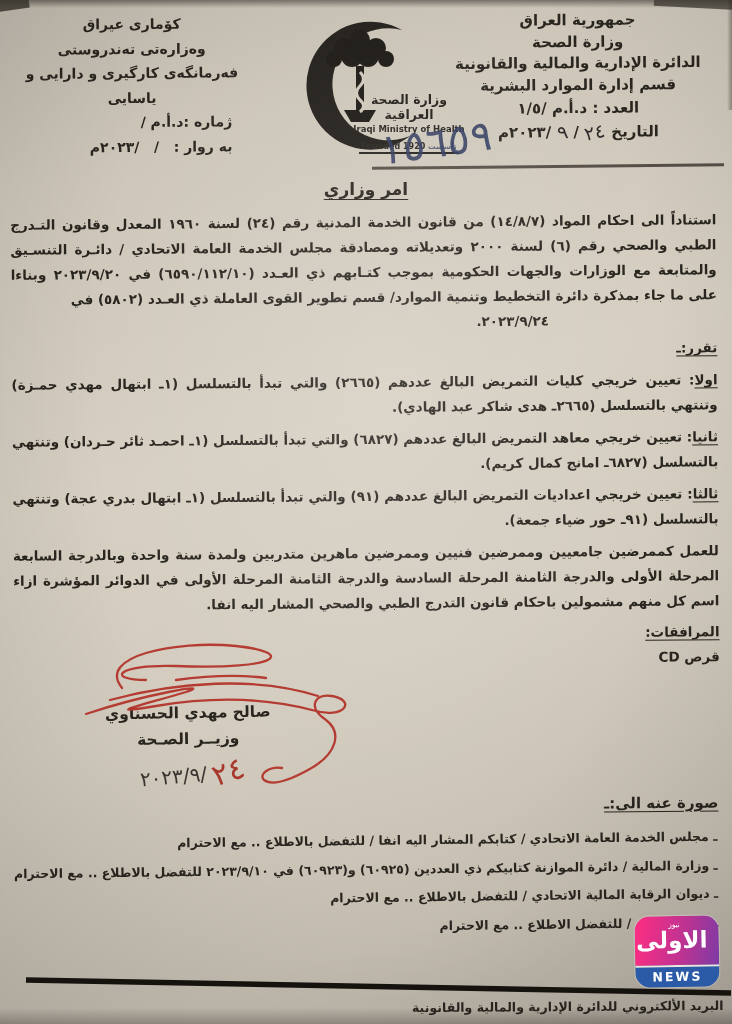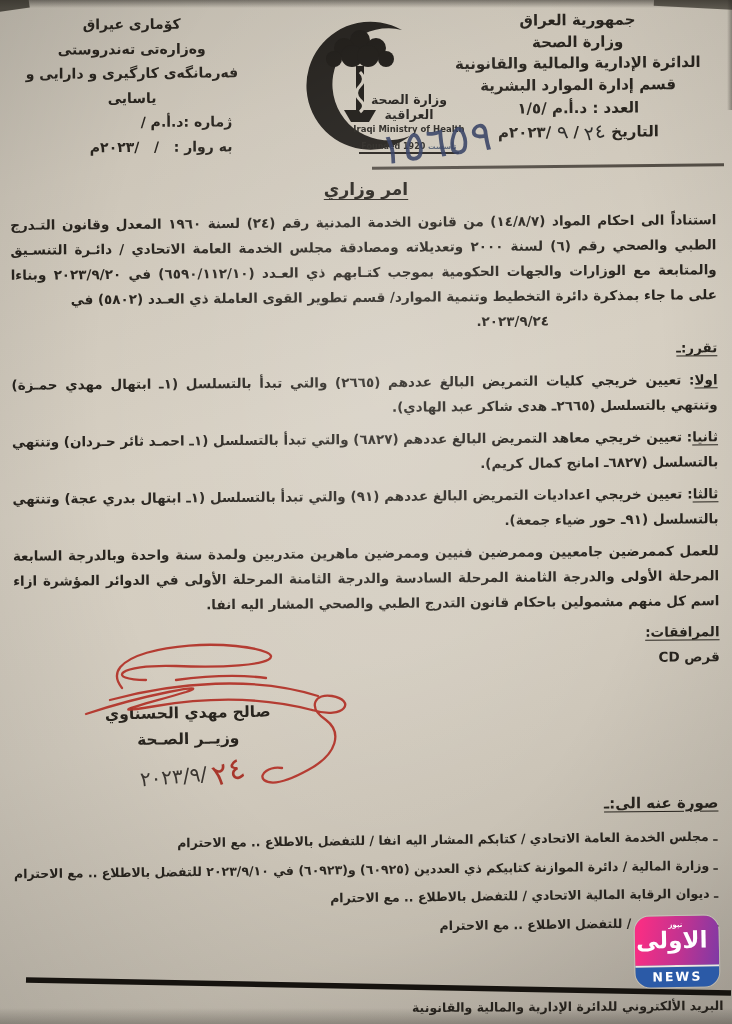--- a/index.html
+++ b/index.html
@@ -76,21 +76,21 @@
   .cc-heading{position:absolute;top:794px;right:14px;direction:rtl;font-size:15px;transform:rotate(-.5deg);}
   .cc-list{position:absolute;top:827px;right:14px;left:10px;direction:rtl;text-align:right;
     font-size:12.5px;line-height:28.5px;transform:rotate(-.7deg);}
 
   
   .news-badge{position:absolute;top:916px;right:13px;width:84px;height:71px;z-index:6;border-radius:15px;
     overflow:hidden;transform:rotate(-1deg);box-shadow:0 0 0 1px rgba(255,255,255,.25);}
   .news-top{position:relative;height:49px;background:linear-gradient(100deg,#f72e84 8%,#c03391 55%,#7e3aa5 100%);}
   .news-ar-main{position:absolute;right:10px;top:13px;left:0;text-align:center;direction:rtl;
     color:#fff;font-size:23px;font-weight:bold;line-height:1;}
-  .news-ar-small{position:absolute;top:5px;left:34px;color:#fff;font-size:7px;font-weight:bold;direction:rtl;}
+  .news-ar-small{position:absolute;top:5px;left:34px;color:#fff;font-size:7px;font-weight:normal;direction:rtl;}
   .news-band{height:22px;background:#2b5aa7;border-top:2px solid #ece8e0;color:#fff;text-align:center;
     font-size:12.5px;font-weight:bold;letter-spacing:2px;line-height:20px;font-family:"DejaVu Sans",sans-serif;}
 
   .bottom-rule{position:absolute;top:965px;left:0;width:732px;height:40px;z-index:2;}
   .footer-note{position:absolute;top:999px;right:8px;direction:rtl;font-size:12.5px;transform:rotate(-.4deg);}
 </style>
 </head>
 <body>
 
 <div class="paper">

